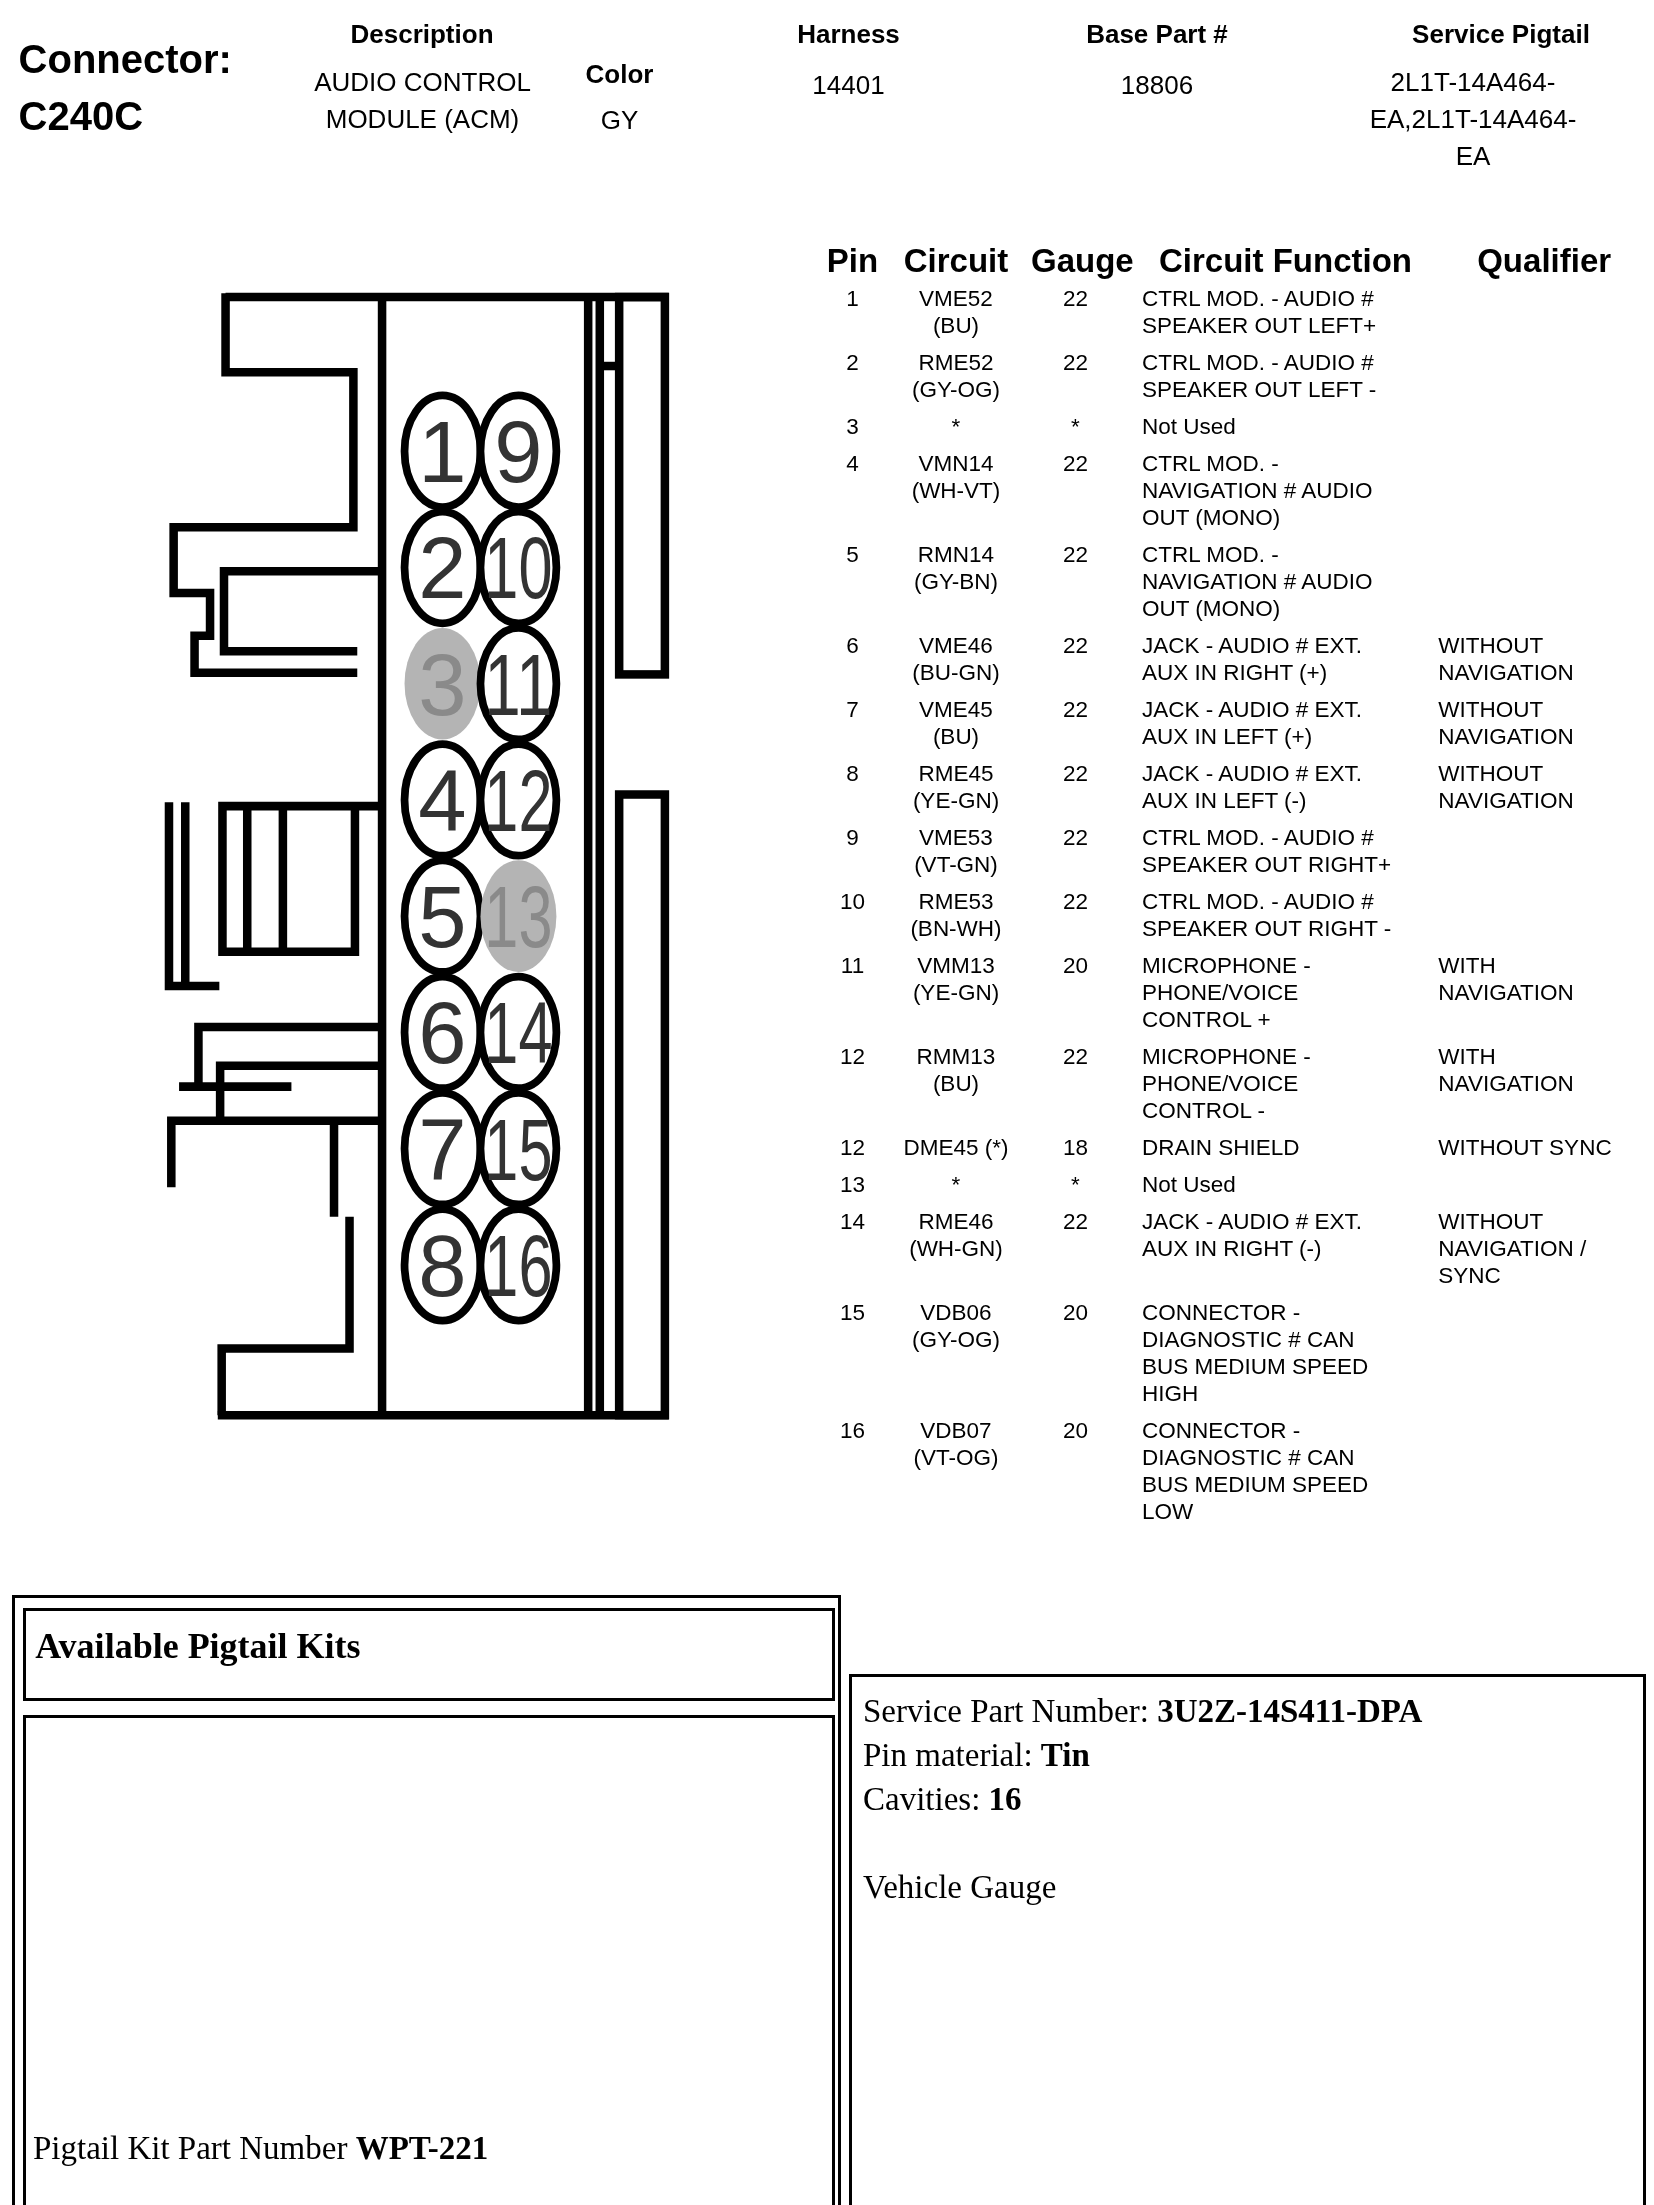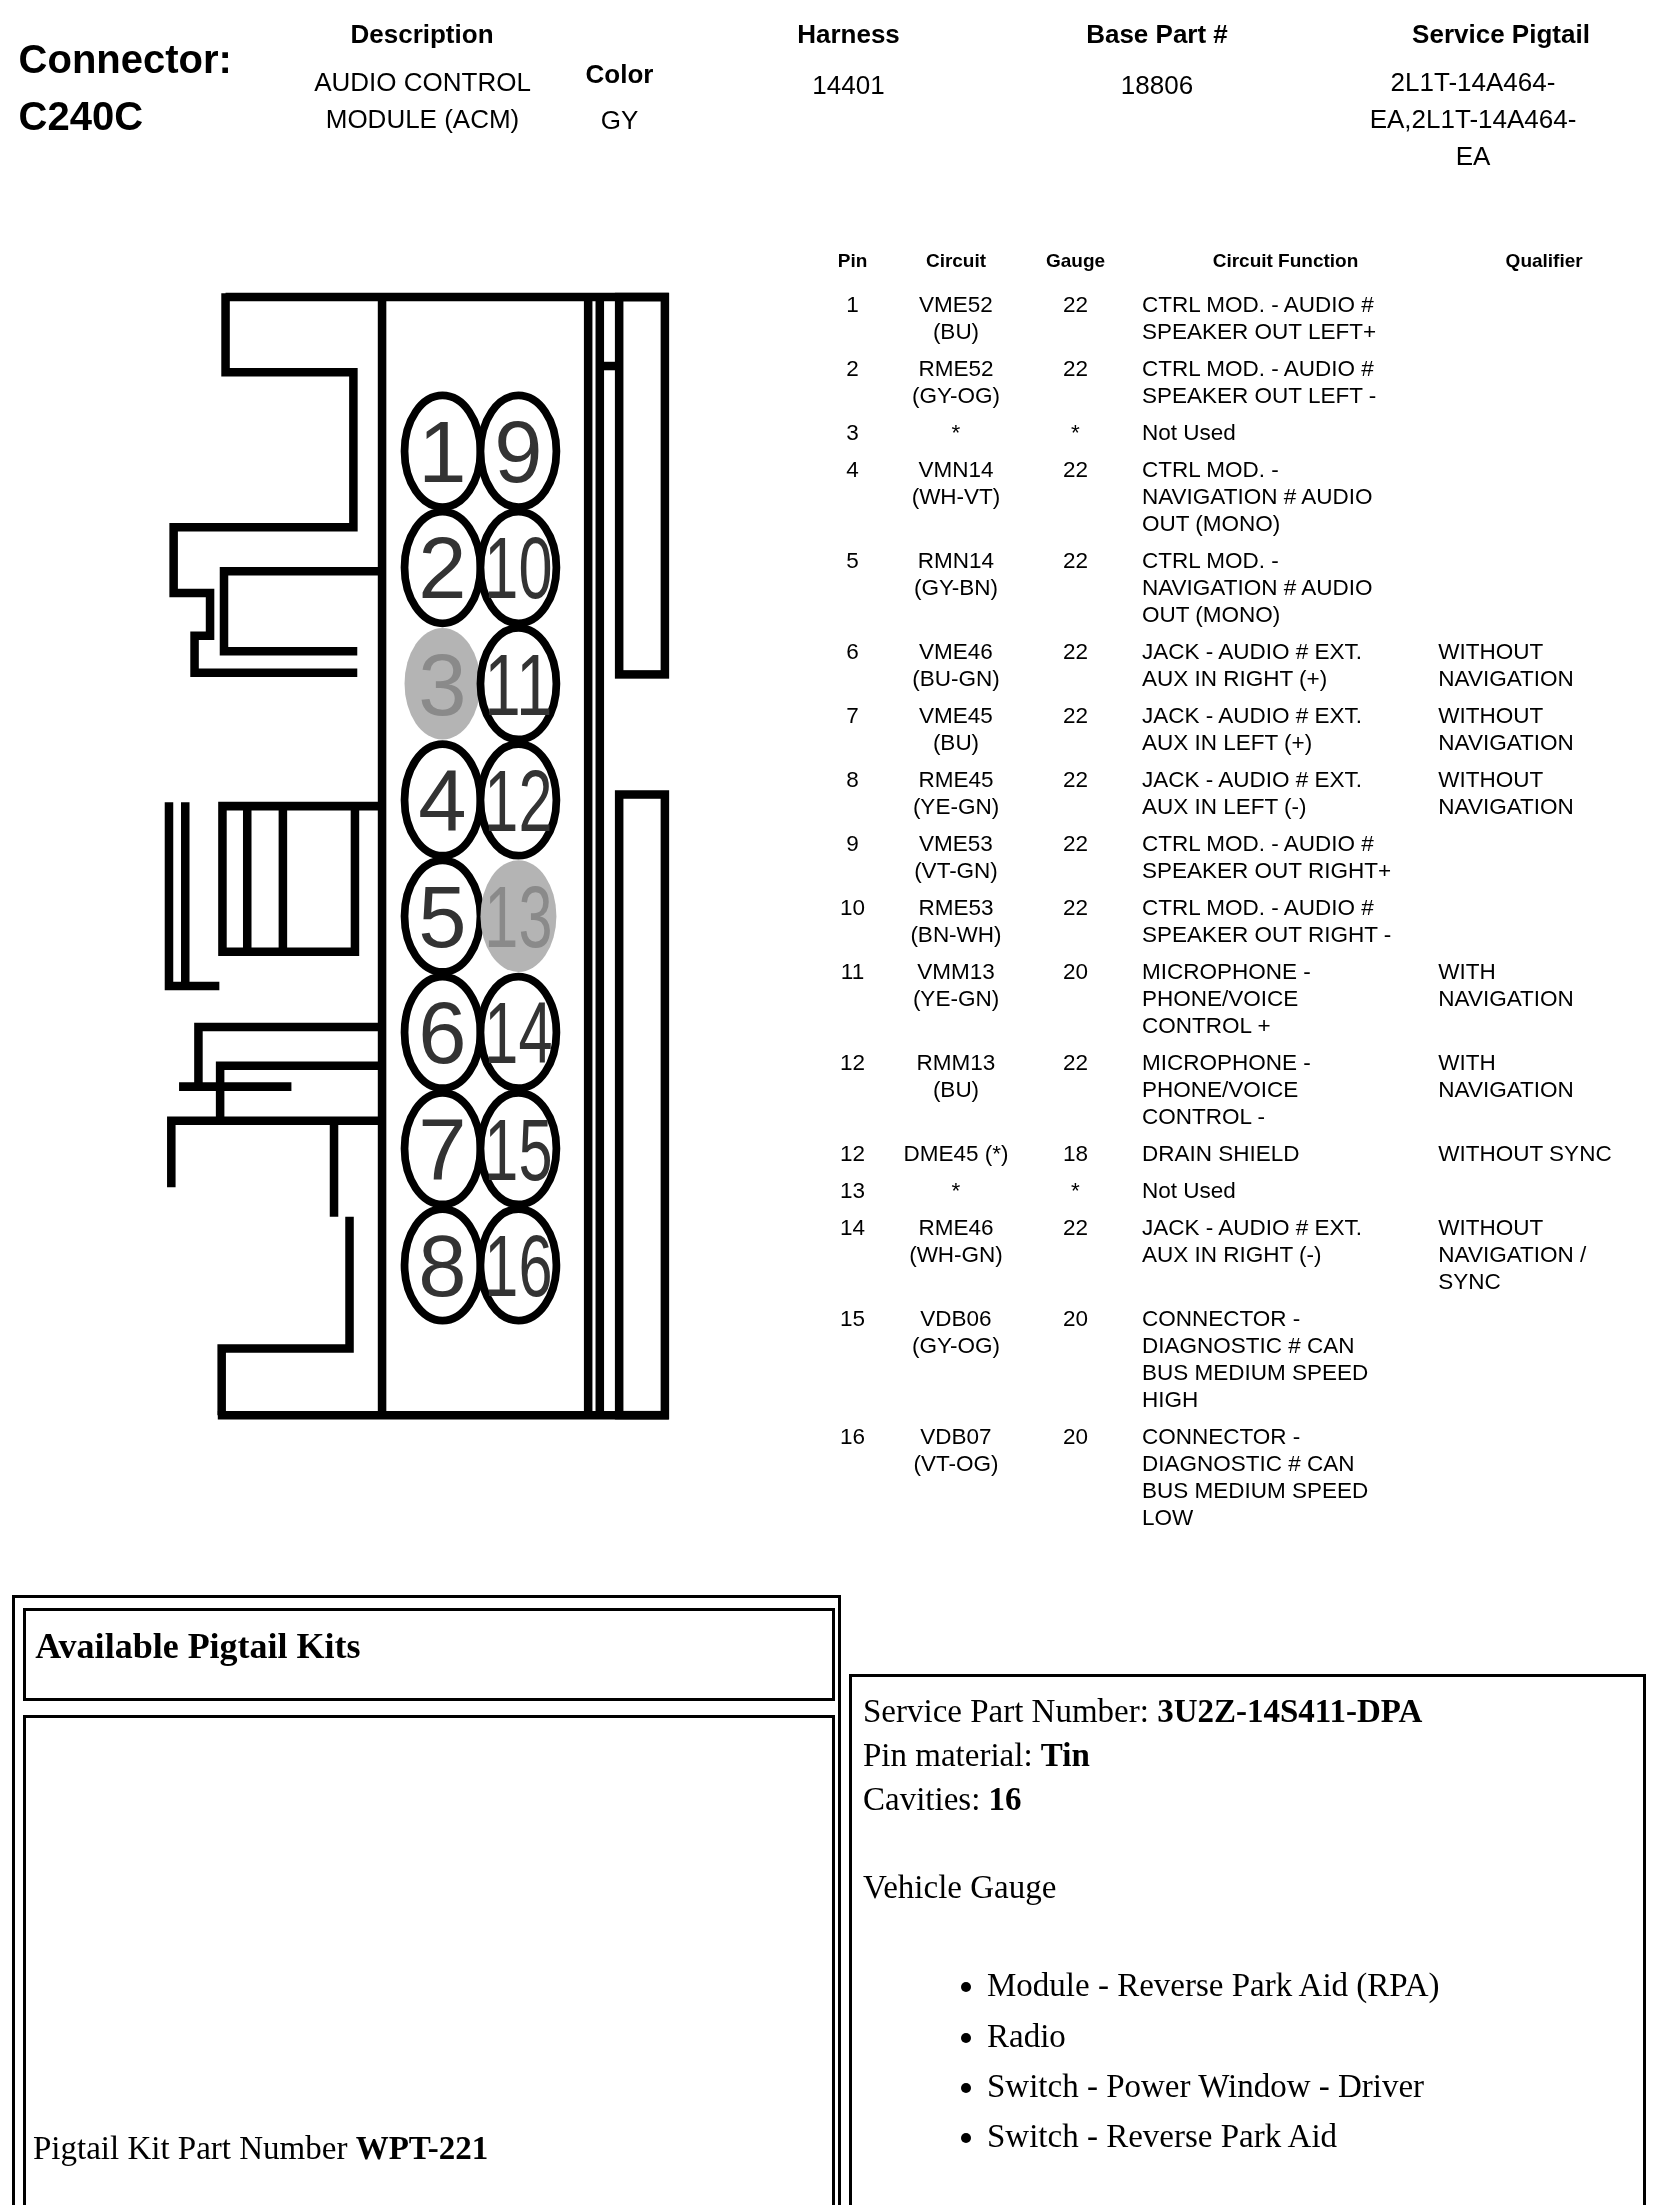--- a/index.html
+++ b/index.html
@@ -19,21 +19,21 @@
   #color-value{left:577px;top:102px;width:85px;}
   #harness-label{left:775px;top:18.6px;width:147px;}
   #harness-value{left:775px;top:67px;width:147px;}
   #basepart-label{left:1070px;top:18.6px;width:174px;}
   #basepart-value{left:1070px;top:67px;width:174px;}
   #pigtail-label{left:1400px;top:18.6px;width:202px;}
   #pigtail-value{left:1349px;top:64px;width:248px;}
   
   #pin-table{left:824px;top:245px;width:826px;}
   .pt-grid{display:grid;grid-template-columns:57px 150px 89px 309px 221px;}
-  .pt-head{font-weight:bold;font-size:19px;line-height:31px;margin-bottom:15px;}
+  .pt-head{font-weight:bold;font-size:33px;line-height:31px;margin-bottom:9px;}
   .pt-head .c{text-align:center;}
   .pt-head .fn{text-align:center;padding-left:22px;}
   .pt-head .q{text-align:center;padding-left:9.3px;}
   .pt-row{margin-bottom:10px;}
   .pt-row div{font-size:22.5px;line-height:27px;white-space:pre-line;}
   .cell-pin{text-align:center;}
   .cell-circuit{text-align:center;}
   .cell-gauge{text-align:center;}
   .cell-fn{text-align:left;padding-left:22px;}
   .cell-q{text-align:left;padding-left:9.3px;}
@@ -330,21 +330,15 @@
     <div>
       <span>Service Part Number: </span><b>3U2Z-14S411-DPA</b>
     </div>
     <div>
       <span>Pin material: </span><b>Tin</b>
     </div>
     <div>
       <span>Cavities: </span><b>16</b>
     </div>
     <span id="vehicle-uses-title">Vehicle Gauge</span>
-    <ul id="vehicle-list">
-        <li>Module - Reverse Park Aid (RPA)</li>
-        <li>Radio</li>
-        <li>Switch - Power Window - Driver</li>
-        <li>Switch - Reverse Park Aid</li>
-      </ul>
   </div>
 </div>
 
 
 </body></html>

